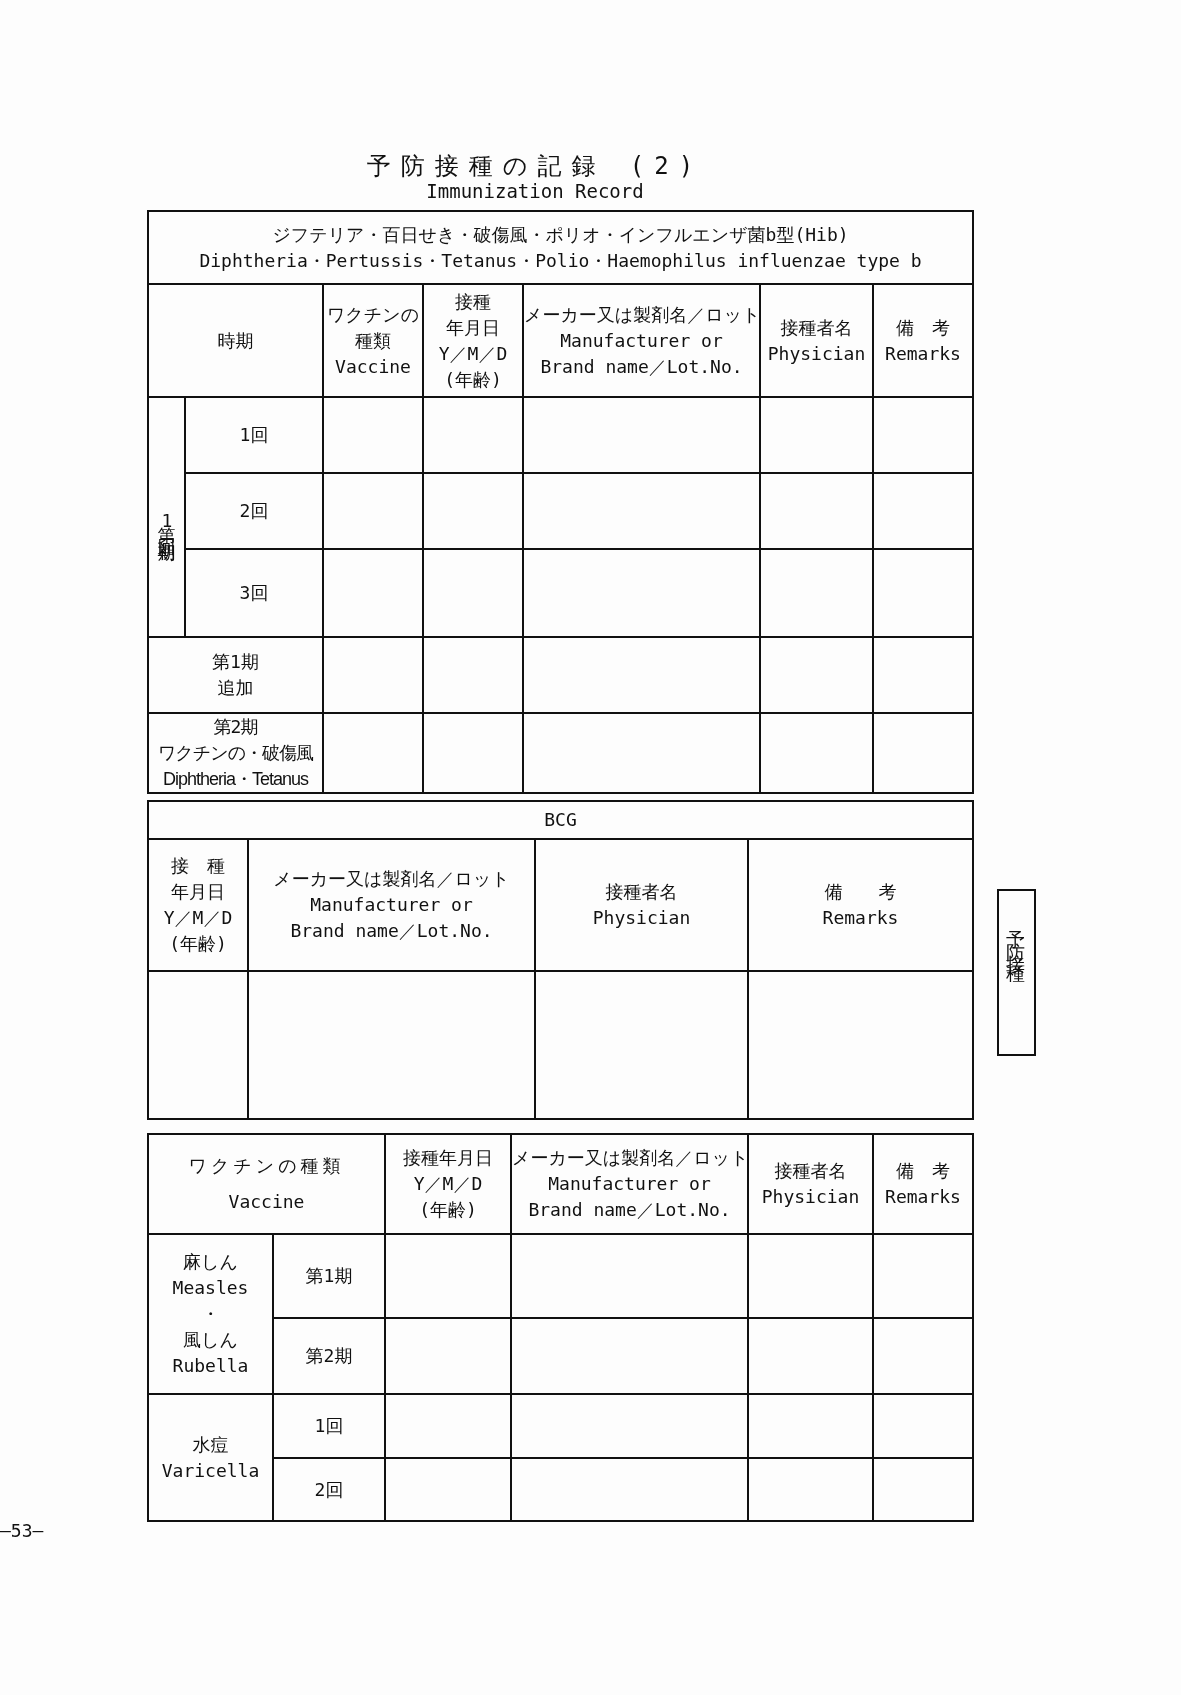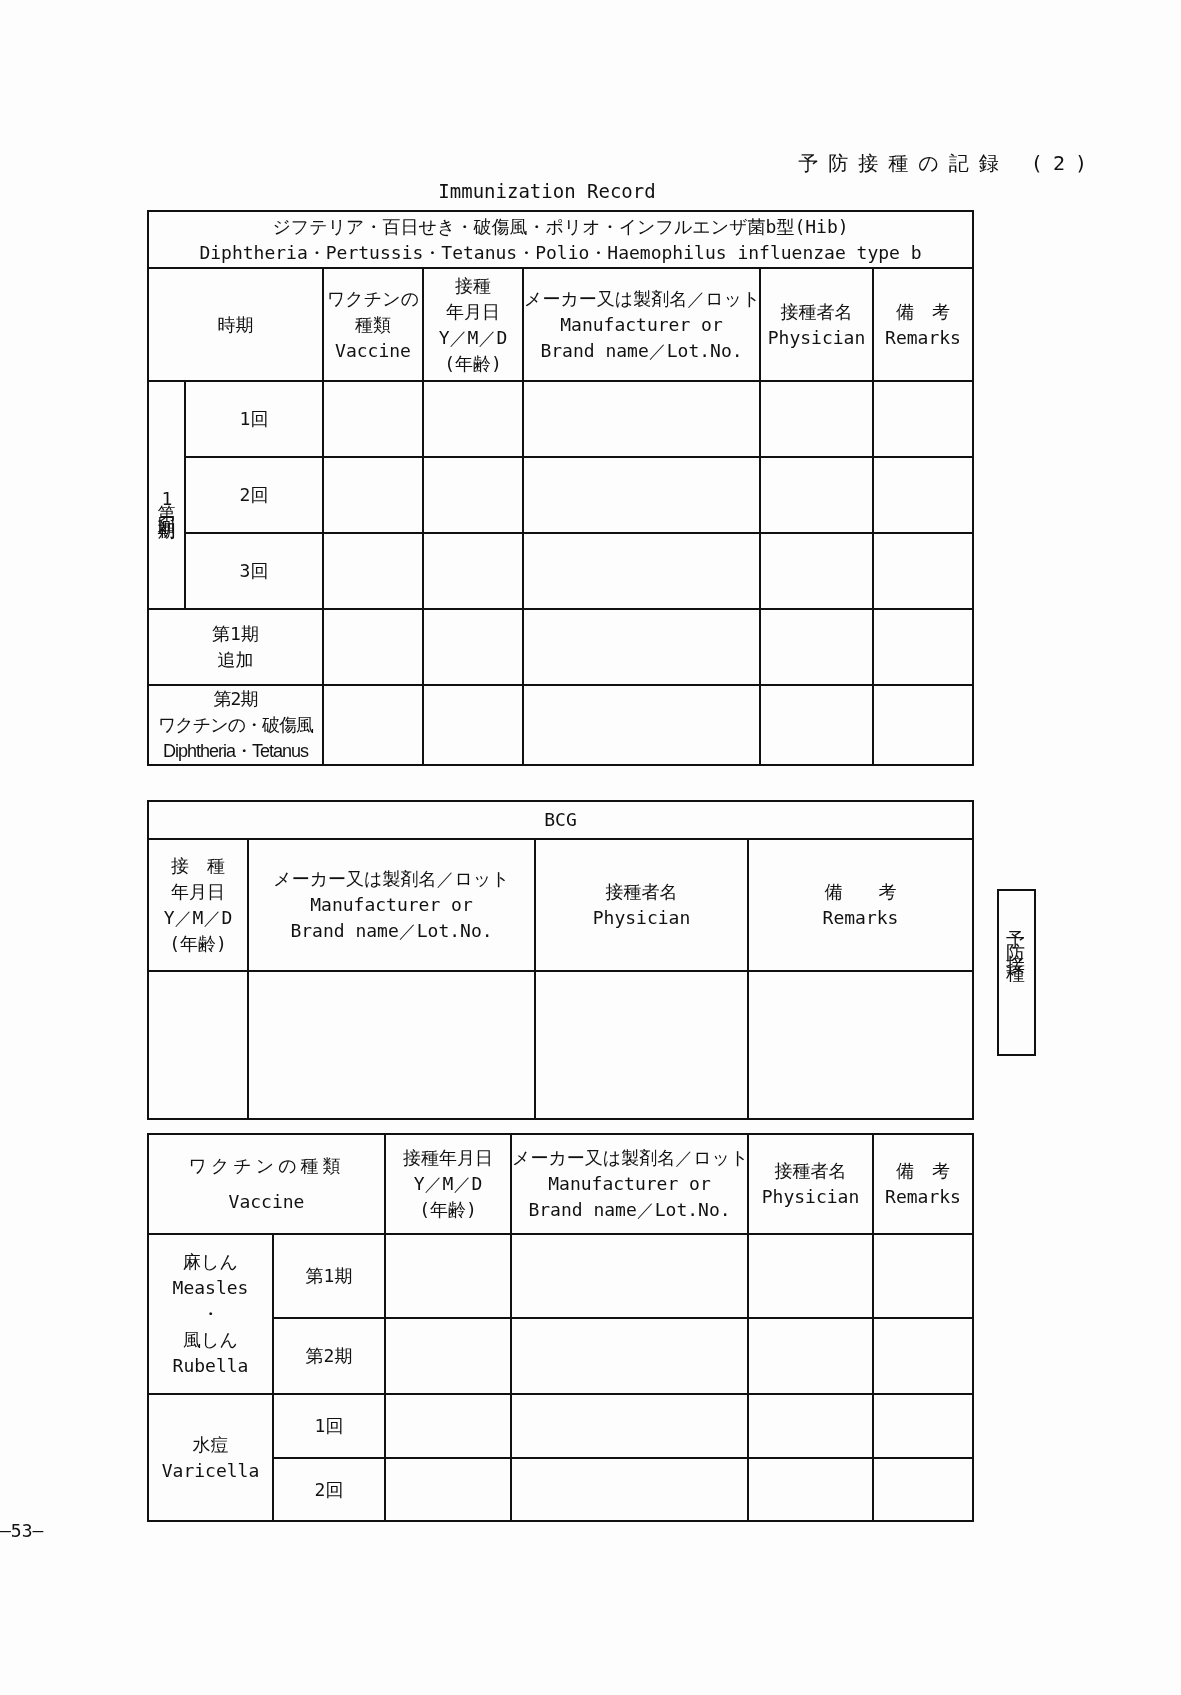--- a/index.html
+++ b/index.html
@@ -2,22 +2,22 @@
 <html><head>
 <meta charset="utf-8">
 <style>
   html, body { margin:0; padding:0; }
   body {
     width:1181px; height:1695px; background:#fdfdfd; position:relative;
     font-family: "DejaVu Sans Mono", "Liberation Mono", monospace;
     color:#111; overflow:hidden;
   }
   .abs { position:absolute; }
-  .title-jp { left:0; width:1070px; top:150px; text-align:right; font-size:20px; letter-spacing:10px;padding-left:27px; }
-  .title-en { left:12px; width:1070px; top:180px; text-align:center; font-size:19px; }
+  .title-jp { left:0; width:1070px; top:150px; text-align:center; font-size:24px; letter-spacing:10px; }
+  .title-en { left:0; width:1070px; top:180px; text-align:center; font-size:19px; }
   table.rec { position:absolute; border-collapse:collapse; table-layout:fixed; }
   table.rec td { border:2px solid #111; text-align:center; vertical-align:middle; padding:0; font-size:18px; line-height:26px; white-space:nowrap; overflow:hidden; }
   table.rec td.thin-r { border-right:1px solid #111; }
   .sm { font-size:17px; line-height:23px; }
   .vert { writing-mode: vertical-rl; text-orientation: upright; letter-spacing:-2px; font-size:18px; margin:0 auto; }
   .side-tab { left:997px; top:889px; width:35px; height:163px; border:2px solid #111; }
   .side-tab span { display:block; writing-mode:vertical-rl; text-orientation:upright; font-size:19px; letter-spacing:12px; margin:24px auto 0; }
   .page-num { left:0; width:1181px; top:1520px; font-size:18px; }
 </style>
 </head>
@@ -30,21 +30,21 @@
   <colgroup>
     <col style="width:37px">
       <col style="width:138px">
       <col style="width:100px">
       <col style="width:100px">
     <col style="width:237px">
       <col style="width:113px">
       <col style="width:100px">
   </colgroup>
   <tbody>
-      <tr style="height:57px">
+      <tr style="height:73px">
     <td colspan="7">
       <div>ジフテリア・百日せき・破傷風・ポリオ・インフルエンザ菌b型(Hib)</div>
       <div>Diphtheria・Pertussis・Tetanus・Polio・Haemophilus influenzae type b</div>
     </td>
   </tr>
   <tr style="height:113px">
     <td colspan="2">時期</td>
     <td>
       <div>ワクチンの</div>
       <div>種類</div>
@@ -82,21 +82,21 @@
         <td></td>
   </tr>
   <tr style="height:76px">
     <td>2回</td>
     <td></td>
         <td></td>
     <td></td>
         <td></td>
         <td></td>
   </tr>
-  <tr style="height:76px">
+  <tr style="height:88px">
     <td>3回</td>
     <td></td>
         <td></td>
     <td></td>
         <td></td>
         <td></td>
   </tr>
   <tr style="height:76px">
     <td colspan="2">
       <div>第1期</div>

